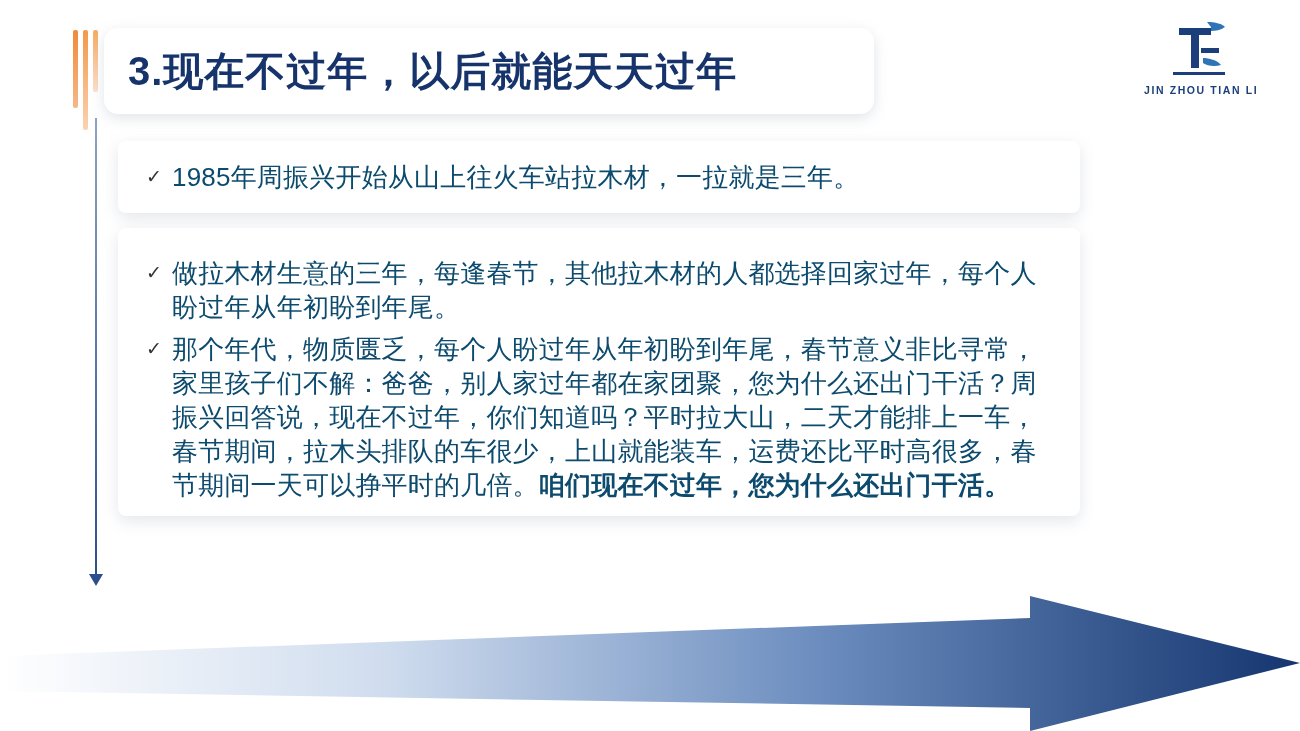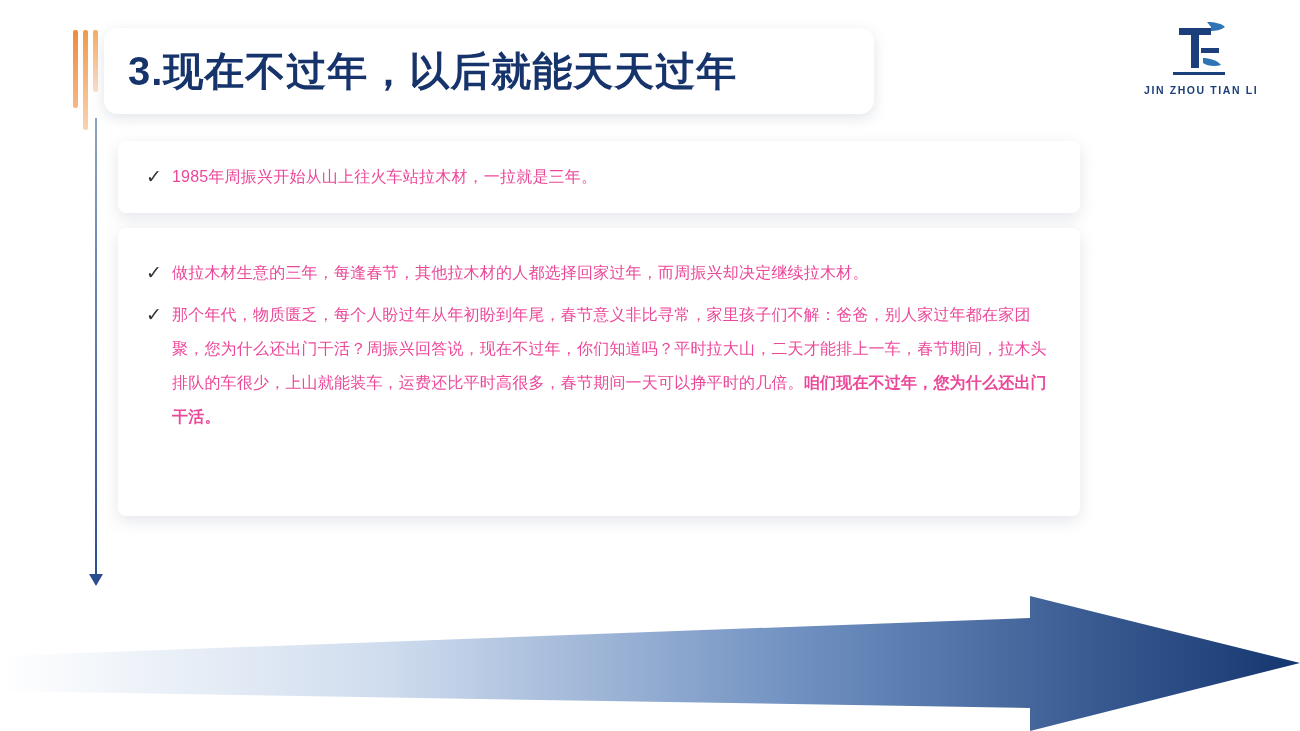--- a/index.html
+++ b/index.html
@@ -128,23 +128,23 @@
   .bullet-row:last-child { margin-bottom: 0; }
   .check {
     flex: 0 0 auto;
     width: 26px;
     font-size: 19px;
     color: #333333;
     line-height: 34px;
     text-align: left;
   }
   .bullet-text {
-    font-size: 16px;
+    font-size: 26px;
     line-height: 34px;
-    color: #ec4899;
+    color: #0c4a6e;
     letter-spacing: 0.2px;
   }
   .card-1 .bullet-text { line-height: 32px; }
   .card-1 .check { line-height: 32px; }
 
   .bold-tail { font-weight: bold; }
 
   
   .big-arrow {
     position: absolute;
@@ -186,21 +186,21 @@
 <div class="card card-1">
   <div class="bullet-row">
     <span class="check">✓</span>
     <span class="bullet-text">1985年周振兴开始从山上往火车站拉木材，一拉就是三年。</span>
   </div>
 </div>
 
 <div class="card card-2">
   <div class="bullet-row">
     <span class="check">✓</span>
-    <span class="bullet-text">做拉木材生意的三年，每逢春节，其他拉木材的人都选择回家过年，而周振兴却决定继续拉木材。</span>
+    <span class="bullet-text">做拉木材生意的三年，每逢春节，其他拉木材的人都选择回家过年，每个人盼过年从年初盼到年尾。</span>
   </div>
   <div class="bullet-row">
     <span class="check">✓</span>
     <span class="bullet-text"><span>那个年代，物质匮乏，每个人盼过年从年初盼到年尾，春节意义非比寻常，家里孩子们不解：爸爸，别人家过年都在家团聚，您为什么还出门干活？周振兴回答说，现在不过年，你们知道吗？平时拉大山，二天才能排上一车，春节期间，拉木头排队的车很少，上山就能装车，运费还比平时高很多，春节期间一天可以挣平时的几倍。</span><span class="bold-tail">咱们现在不过年，您为什么还出门干活。</span></span>
   </div>
 </div>
 
 <div class="big-arrow">
   <svg width="1300" height="135" viewBox="0 0 1300 135" xmlns="http://www.w3.org/2000/svg">
     <defs>

